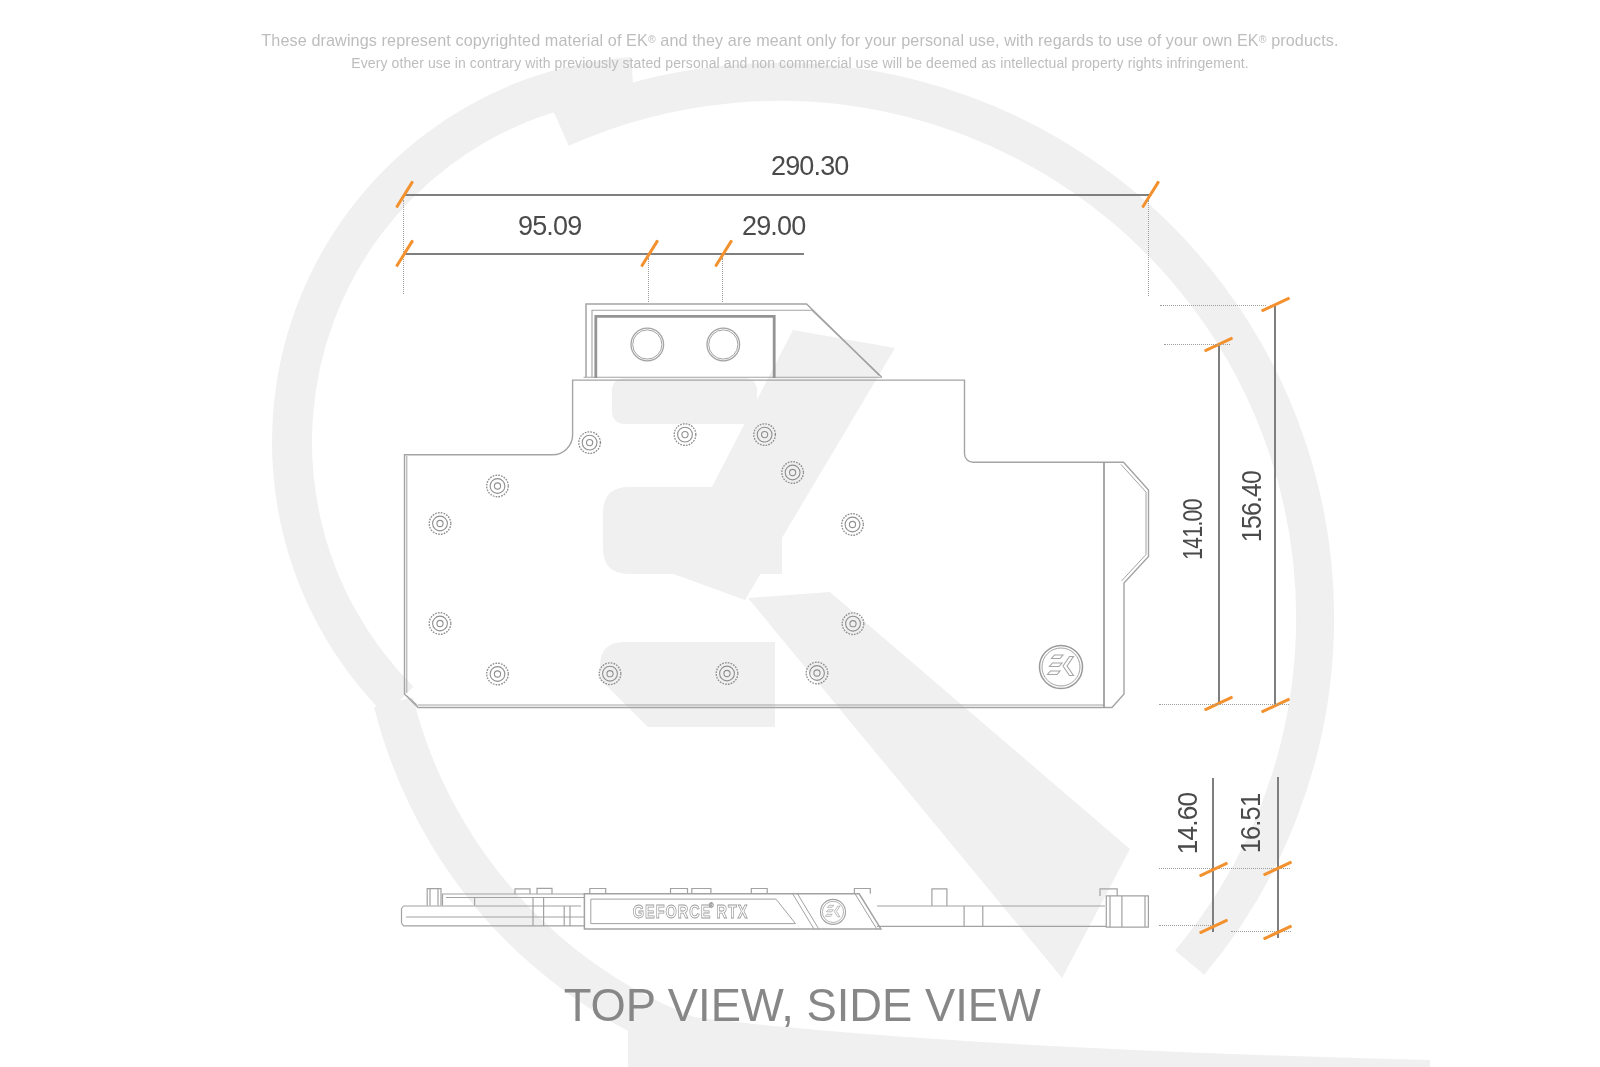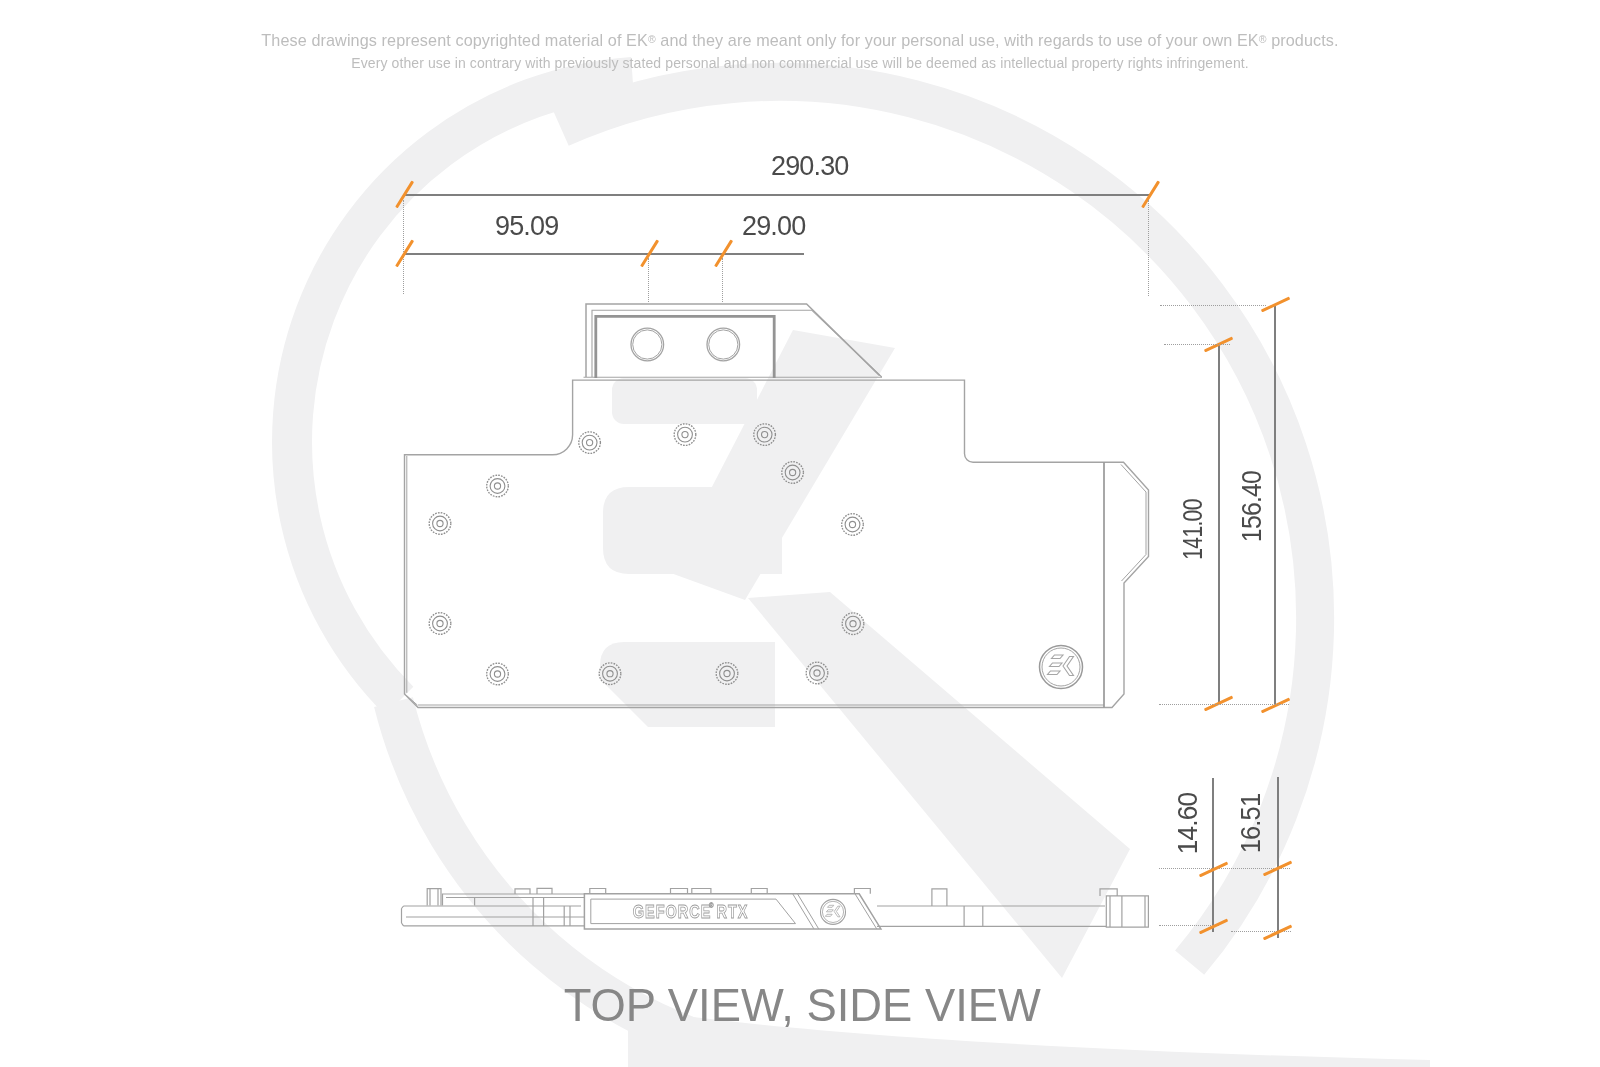--- a/index.html
+++ b/index.html
@@ -53,21 +53,21 @@
 <div class="dline-h" style="left:404px;top:193.7px;width:747px;"></div>
 
 <div class="tick tick-h" style="left:389px;top:192.5px;"></div>
 
 <div class="tick tick-h" style="left:1135px;top:192.5px;"></div>
 
 <div class="dot-v" style="left:402.6px;top:200px;height:94px;"></div>
 
 <div class="dot-v" style="left:1147.6px;top:200px;height:96px;"></div>
 
-<div class="dimtxt" style="left:495px;top:211px;">95.09</div>
+<div class="dimtxt" style="left:518px;top:211px;">95.09</div>
 
 <div class="dimtxt" style="left:742px;top:211px;">29.00</div>
 
 <div class="dline-h" style="left:404px;top:252.7px;width:400px;"></div>
 
 <div class="tick tick-h" style="left:389px;top:251.5px;"></div>
 
 <div class="tick tick-h" style="left:633.9px;top:251.5px;"></div>
 
 <div class="tick tick-h" style="left:708.3px;top:251.5px;"></div>

